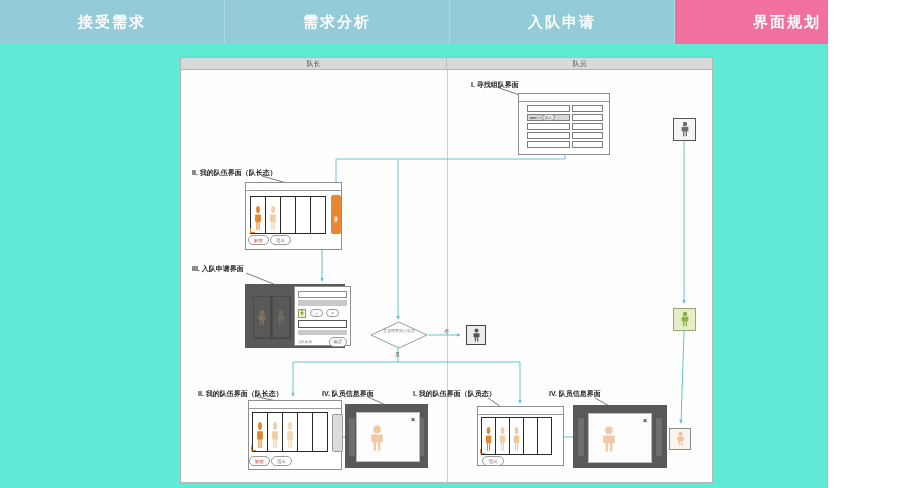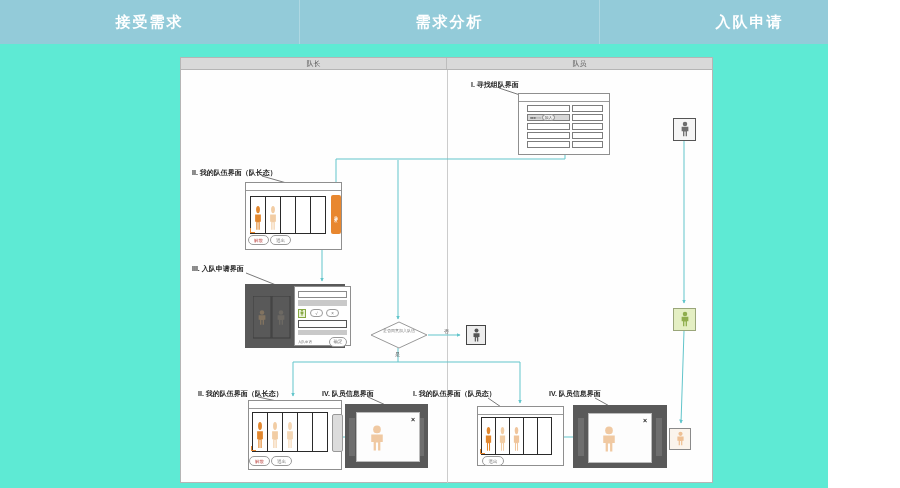--- a/index.html
+++ b/index.html
@@ -65,20 +65,21 @@
         <circle cx="10" cy="4" r="3.2"></circle>
         <path d="M5.2,8.2 H14.8 V14.5 H12.8 V21.5 H10.9 V15 H9.1 V21.5 H7.2 V14.5 H5.2 Z"></path>
       </symbol>
     </defs>
   </svg>
 
   <div class="nav">
     <div class="tab">接受需求</div>
     <div class="tab">需求分析</div>
     <div class="tab">入队申请</div>
+    <div class="tab active">界面规划</div>
   </div>
 
   <div class="frame"></div>
   <div class="lanehead">
     <div class="cell">队长</div>
     <div class="cell">队员</div>
   </div>
   <div class="lanediv"></div>
 
   <svg class="abs" style="left:0;top:0;pointer-events:none;" width="900" height="488">

